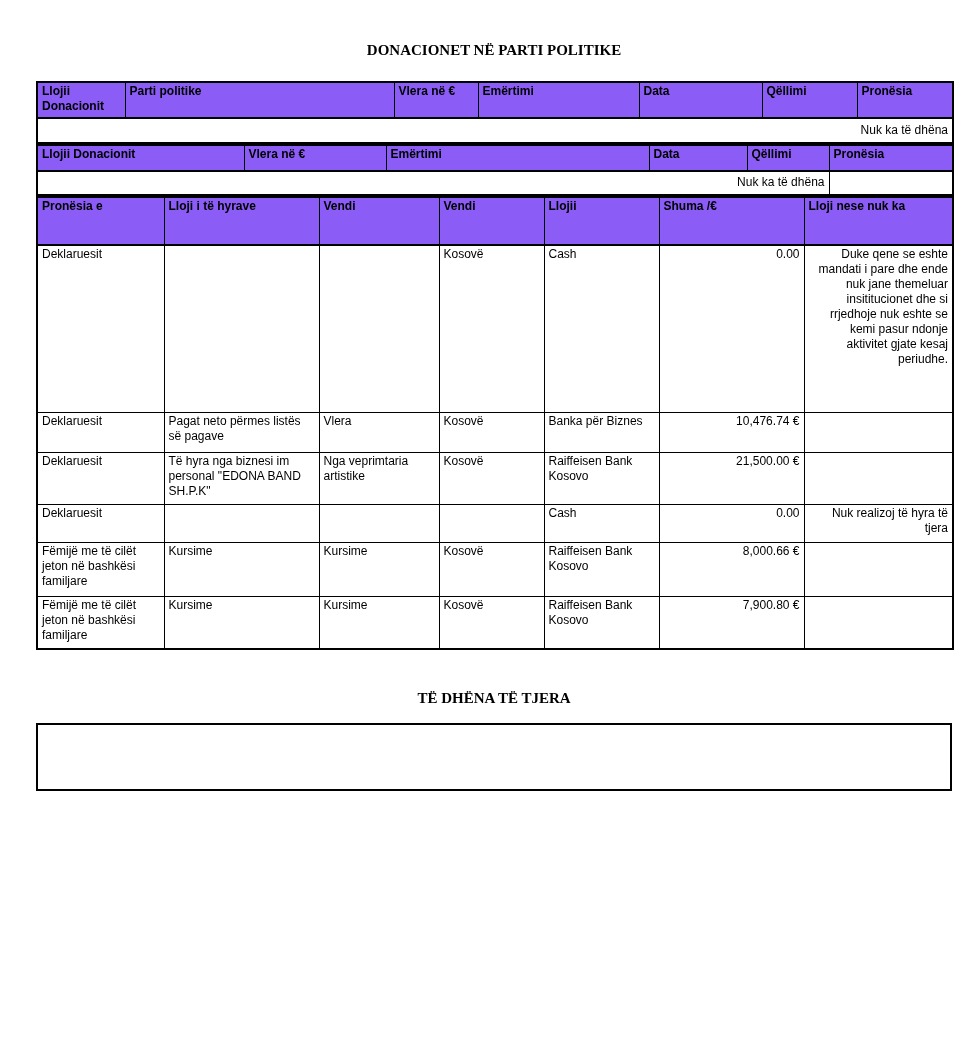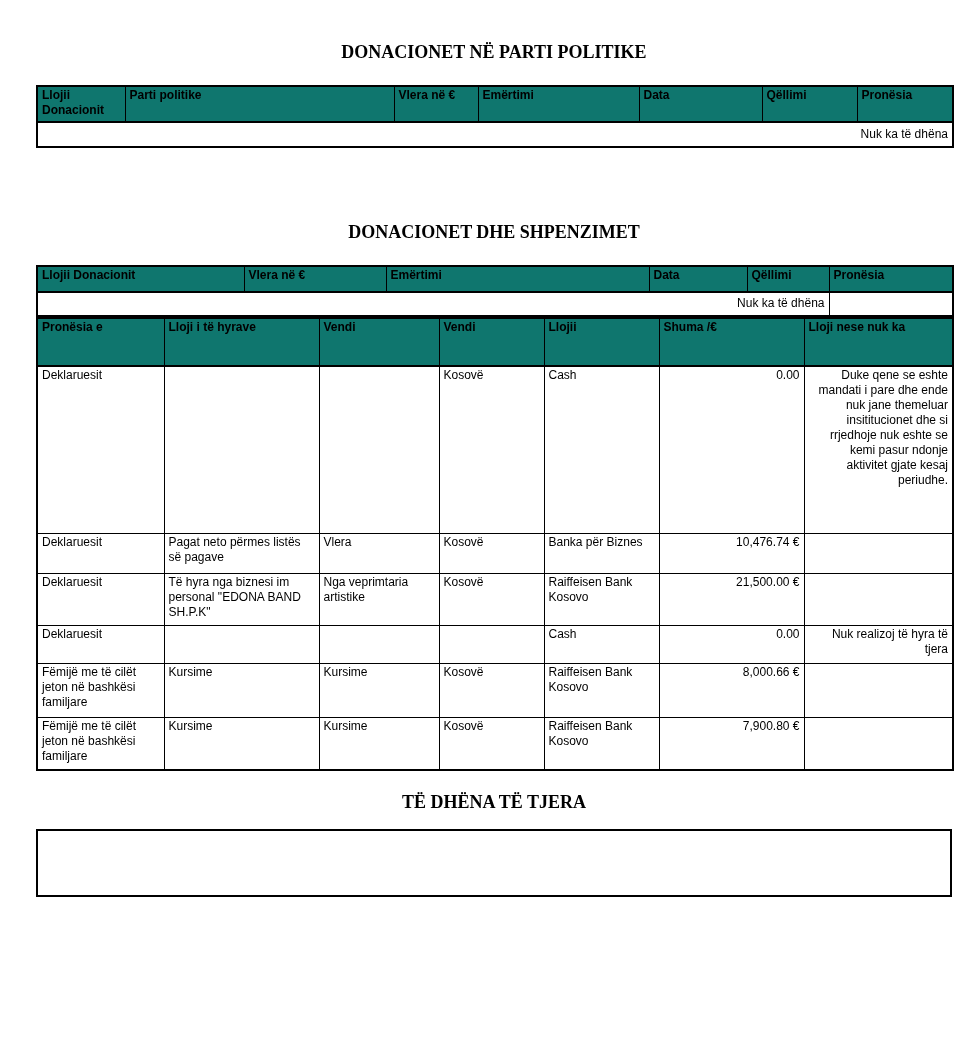--- a/index.html
+++ b/index.html
@@ -11,47 +11,47 @@
     font-family: "Liberation Sans", sans-serif;
     color: #000000;
   }
   .doc {
     margin-left: 36px;
     width: 916px;
   }
   .sec-title {
     font-family: "Liberation Serif", serif;
     font-weight: bold;
-    font-size: 18px;
+    font-size: 15px;
     text-align: center;
     color: #000000;
   }
   .title-1 { margin-top: 42px; margin-bottom: 22px; }
   .title-2 { margin-top: 74px; margin-bottom: 22px; }
   .title-3 { margin-top: 80px; margin-bottom: 22px; }
-  .title-4 { margin-top: 21px; margin-bottom: 16px; }
+  .title-4 { margin-top: 40px; margin-bottom: 16px; }
 
   table {
     border-collapse: collapse;
     table-layout: fixed;
     width: 916px;
     border: 2px solid #000000;
   }
   th, td {
     border: 1px solid #000000;
     font-size: 12px;
     line-height: 15px;
     padding: 1px 4px 2px 4px;
     vertical-align: top;
     text-align: left;
     overflow: hidden;
     word-wrap: break-word;
   }
   thead th {
-    background: #0f766e;
+    background: #8b5cf6;
     font-weight: bold;
     border-bottom: 2px solid #000000;
   }
   td.empty-span {
     text-align: right;
     vertical-align: middle;
   }
   td.num, td.note {
     text-align: right;
   }
@@ -96,21 +96,20 @@
         <th>Pronësia</th>
       </tr>
     </thead>
     <tbody>
       <tr class="t1-body">
         <td class="empty-span" colspan="7">Nuk ka të dhëna</td>
       </tr>
     </tbody>
   </table>
 
-  <div class="sec-title title-2">DONACIONET DHE SHPENZIMET</div>
 
   <table>
     <colgroup>
       <col style="width:207px">
         <col style="width:142px">
         <col style="width:263px">
       <col style="width:98px">
         <col style="width:82px">
         <col style="width:124px">
     </colgroup>

